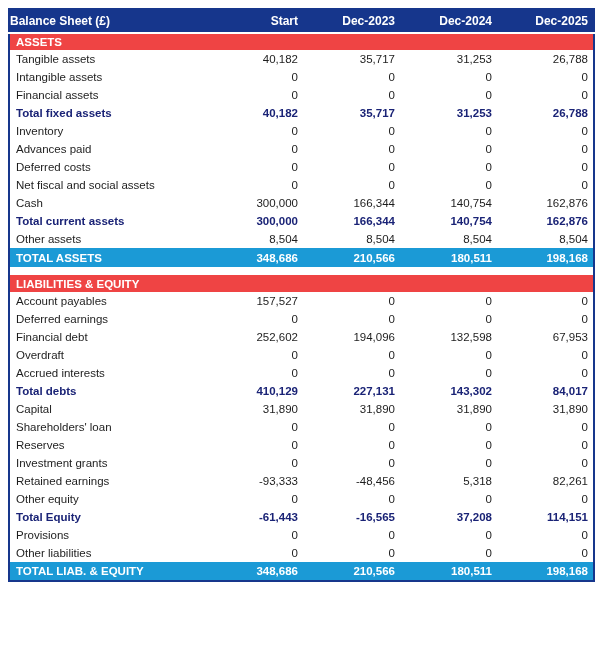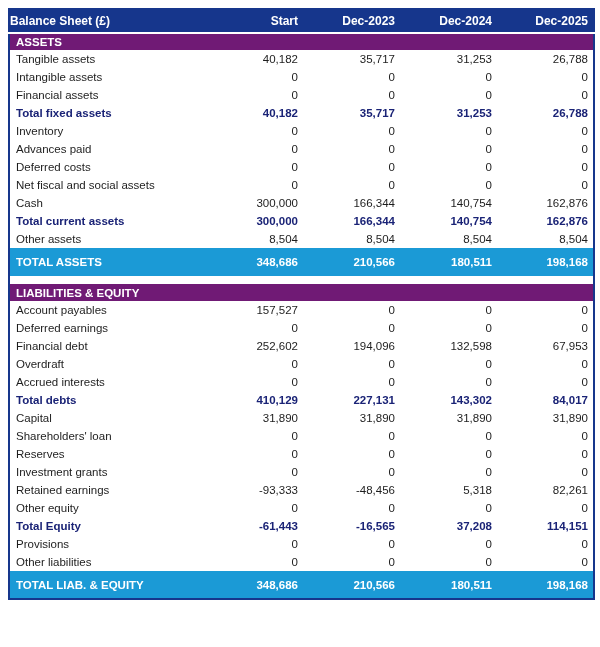--- a/index.html
+++ b/index.html
@@ -38,34 +38,34 @@
     overflow: hidden;
   }
   th.cell-title { text-align: left; padding-left: 0; }
   th.cell-col   { text-align: right; padding-right: 5px; }
 
   td { height: 18px; padding: 0; white-space: nowrap; overflow: hidden; }
   td.cell-label { text-align: left;  padding-left: 6px; }
   td.cell-num   { text-align: right; padding-right: 5px; }
 
   tr.row-section td {
-    background: #701a75;
+    background: #ef4444;
     color: #ffffff;
     font-weight: bold;
     height: 17px;
   }
   tr.row-subtotal td {
     color: #1a2376;
     font-weight: bold;
   }
   tr.row-grand td {
     background: #1b9ad6;
     color: #ffffff;
     font-weight: bold;
-    height: 28px;
+    height: 19px;
   }
   tr.row-spacer td {
     background: #ffffff;
     height: 8px;
   }
 </style>
 </head>
 <body>
 
 <div class="page">

